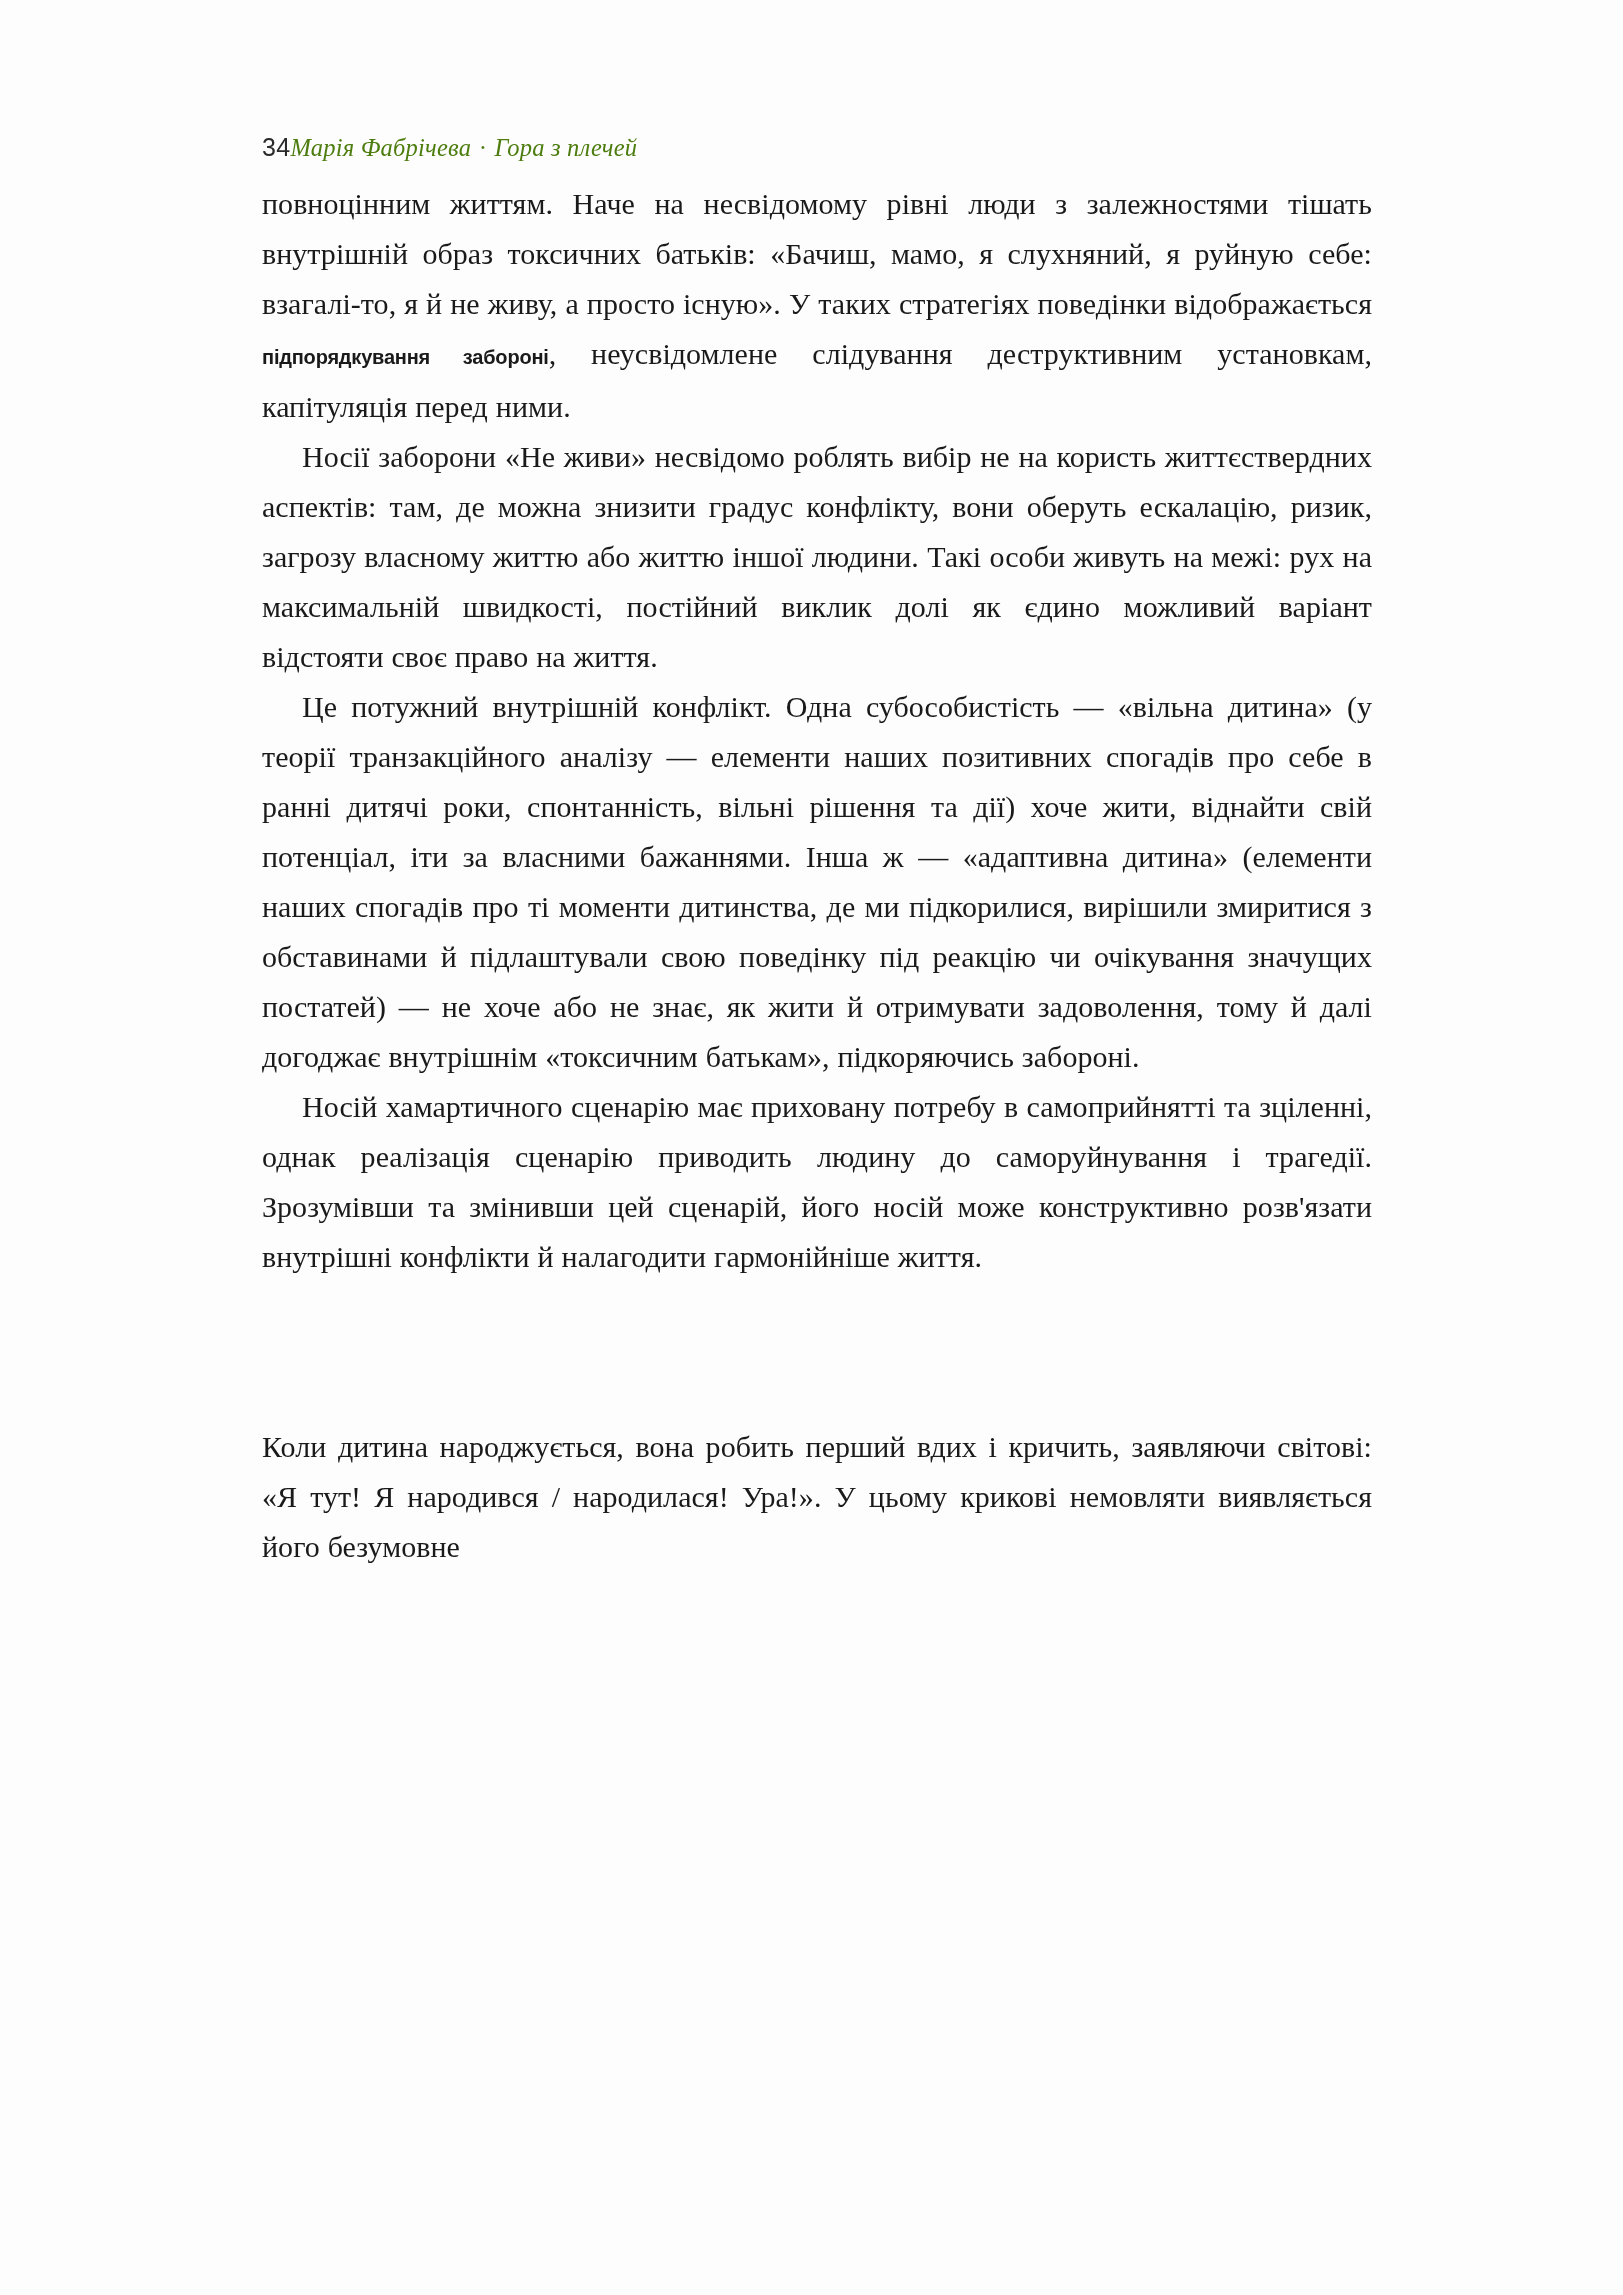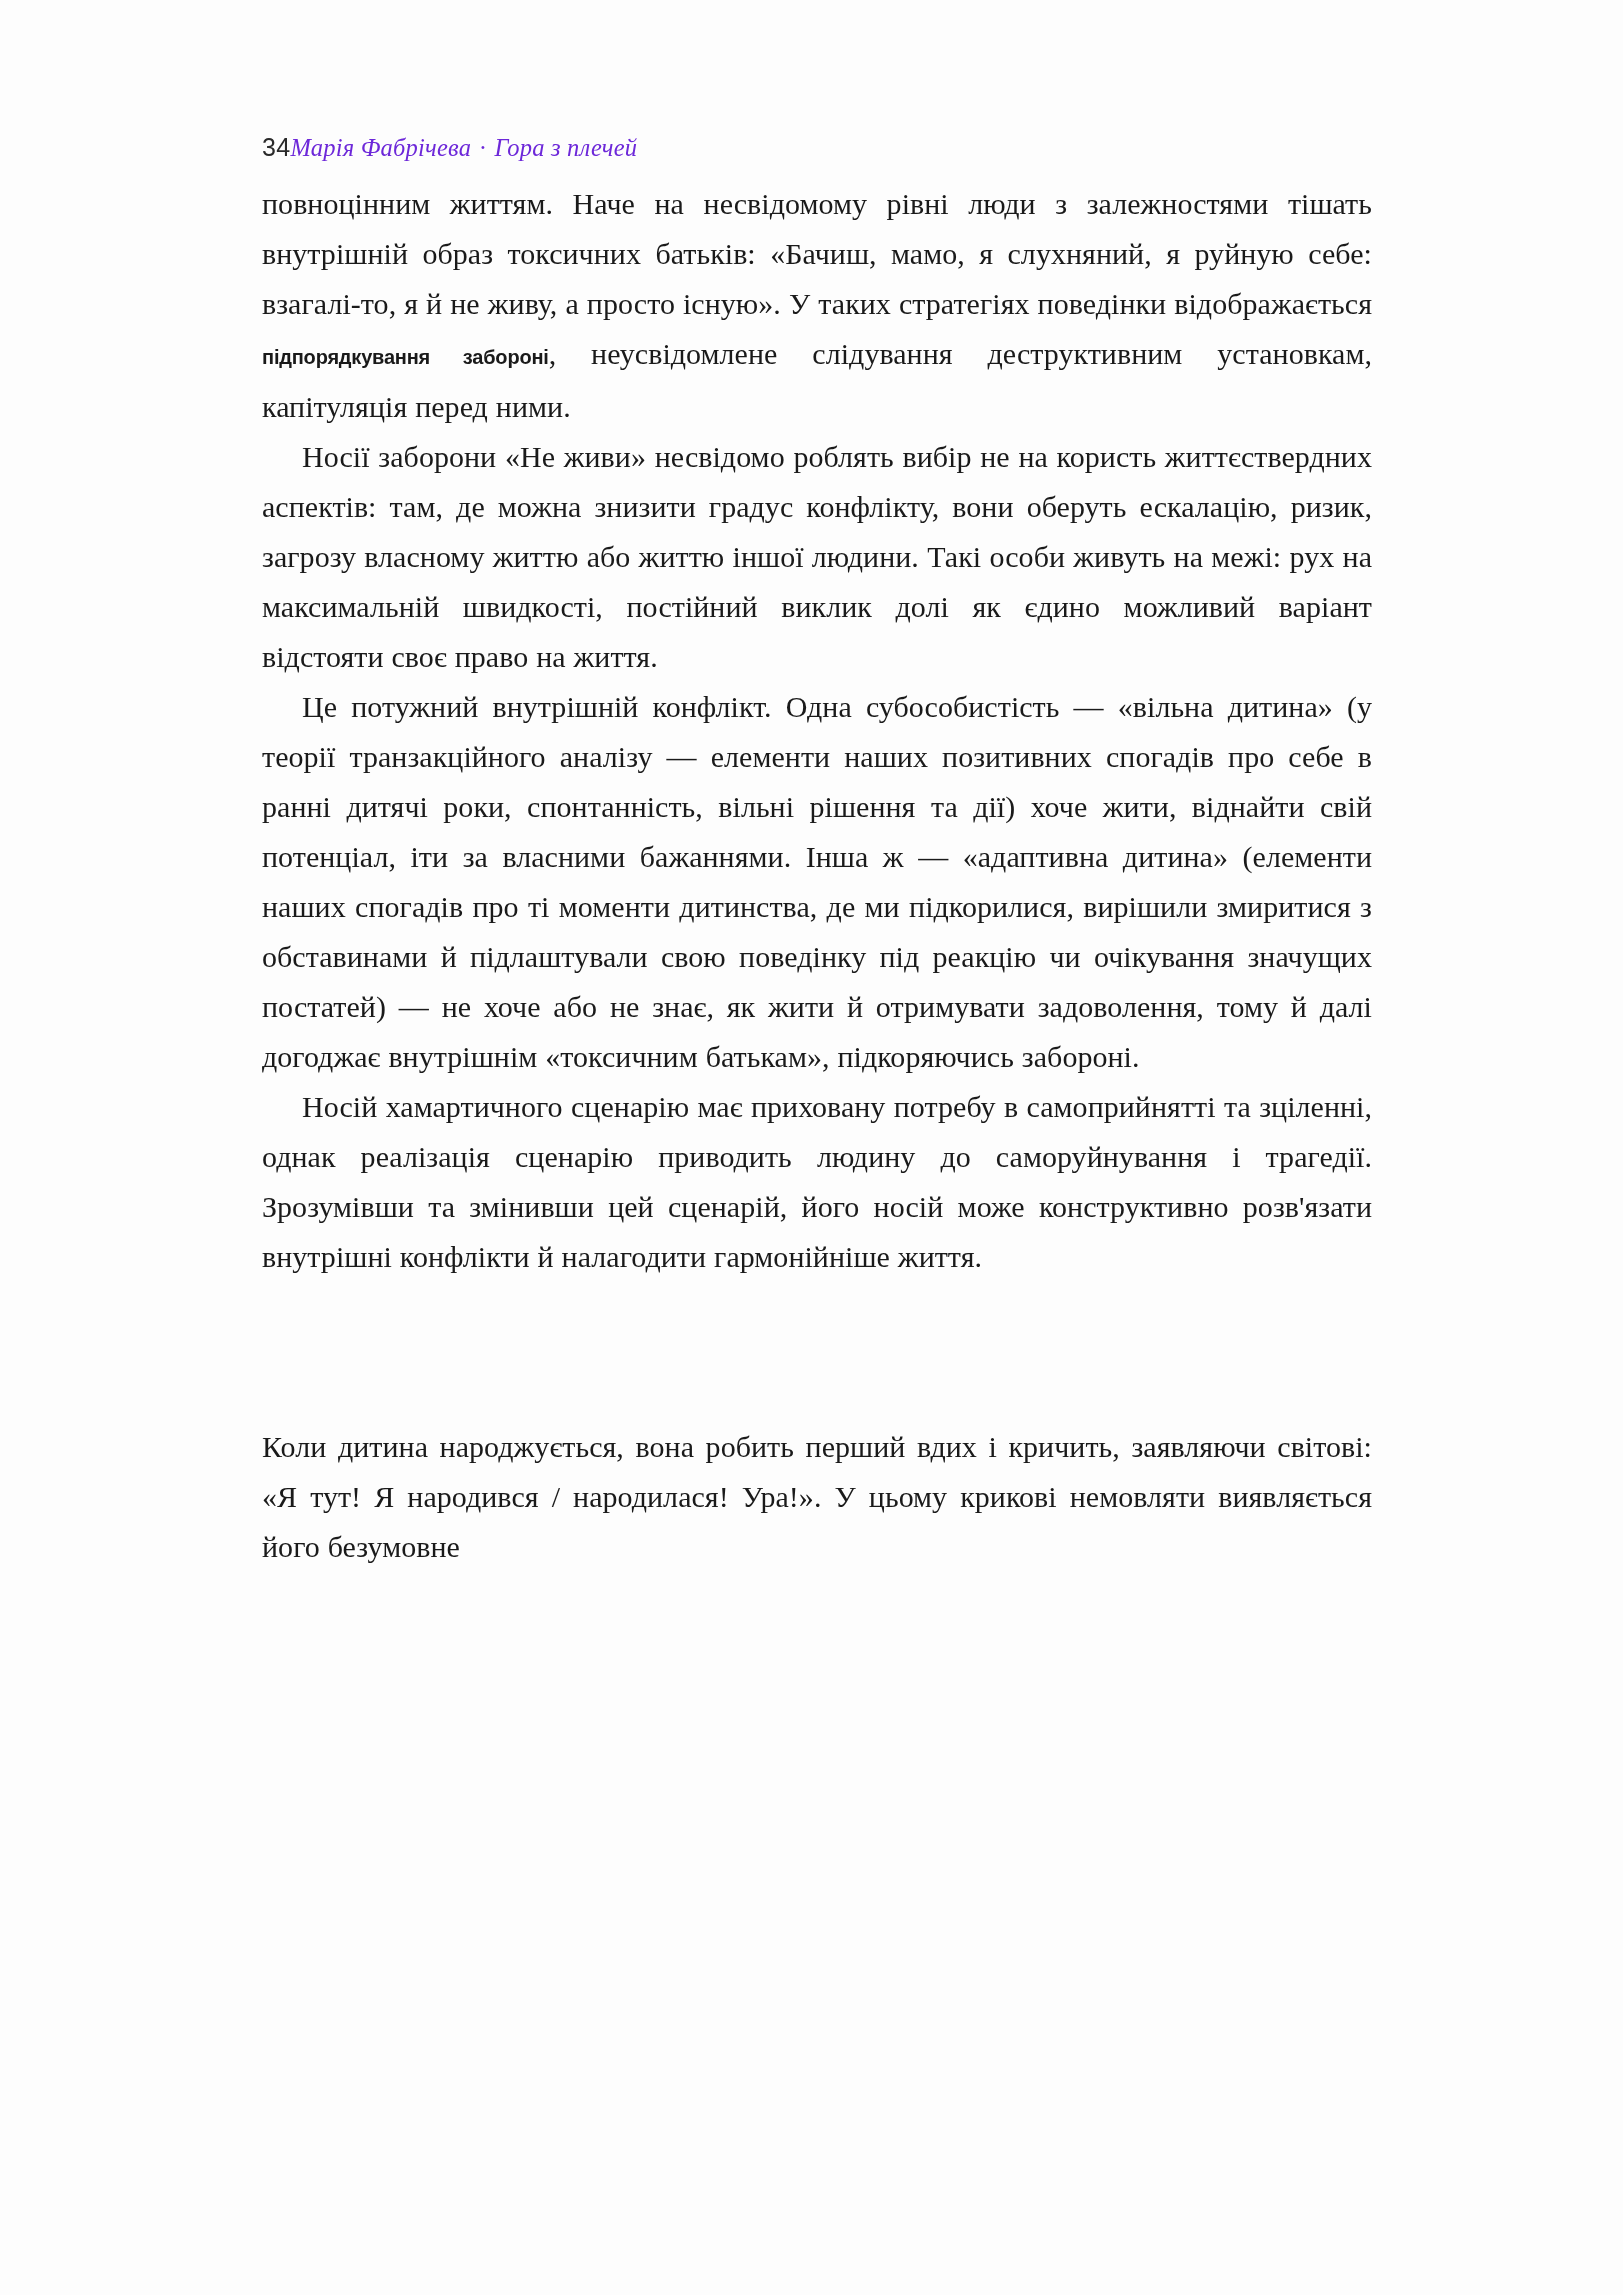--- a/index.html
+++ b/index.html
@@ -35,21 +35,21 @@
     font-family: "Liberation Sans", "DejaVu Sans", sans-serif;
     font-size: 25px;
     letter-spacing: 0.4px;
     color: #2a2a2a;
     white-space: nowrap;
   }
   .head-title {
     font-family: "Liberation Serif", "DejaVu Serif", serif;
     font-style: italic;
     font-size: 24.5px;
-    color: #6d28d9;
+    color: #4d7c0f;
     white-space: nowrap;
     letter-spacing: 0.2px;
     margin-right: 6.8px;
   }
   .head-title .sep { margin: 0 8.5px; }
 
   
   .text-column {
     position: absolute;
     top: 179px;

